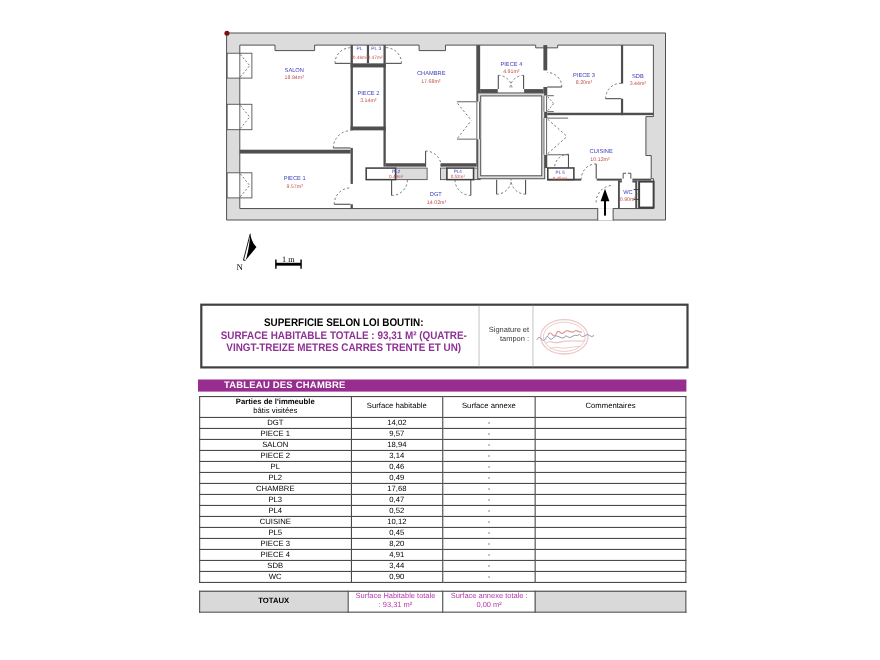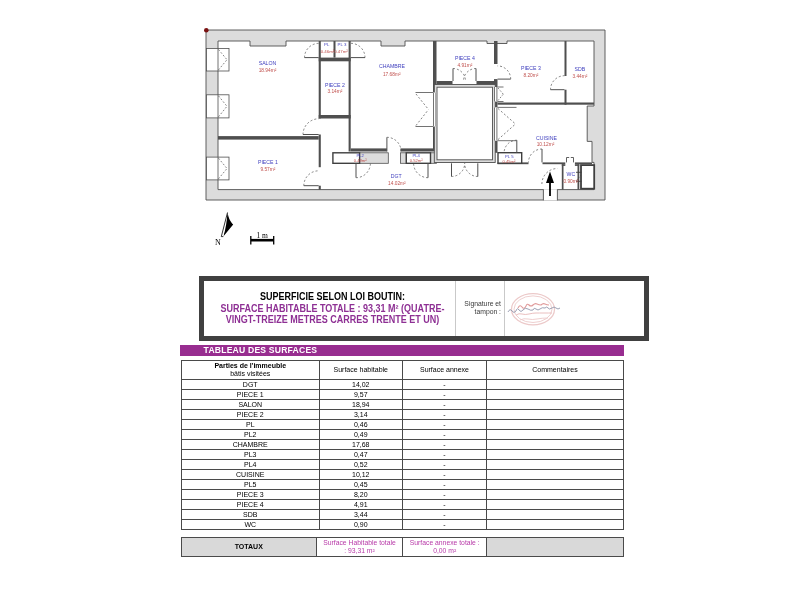--- a/index.html
+++ b/index.html
@@ -309,21 +309,21 @@
   </g>
 
   <g stroke="#000000">
     <line x1="250.8" y1="240.2" x2="273.7" y2="240.2" stroke-width="2.6"></line>
     <line x1="250.8" y1="236" x2="250.8" y2="244.4" stroke-width="1.3"></line>
     <line x1="273.7" y1="236" x2="273.7" y2="244.4" stroke-width="1.3"></line>
     <text x="262.2" y="237.8" font-family="Liberation Serif, serif" font-size="7.5" fill="#000000" text-anchor="middle" stroke="none">1 m</text>
   </g>
 </svg>
 
-<div class="abs" style="left:199px;top:276px;width:440px;height:55px;border:5px solid #404040;">
+<div class="abs" style="left:182px;top:276px;width:440px;height:55px;border:2px solid #404040;">
 
   <div class="abs" style="left:3px;top:10px;width:251px;text-align:center;font-weight:bold;font-size:10px;line-height:11.6px;transform:scaleX(0.90);">
     <span style="color:#000000;">SUPERFICIE SELON LOI BOUTIN:</span><br>
     <span style="color:#8e3094;">SURFACE HABITABLE TOTALE : 93,31 M² (QUATRE-<br>VINGT-TREIZE METRES CARRES TRENTE ET UN)</span>
   </div>
 
   <div class="abs" style="left:251px;top:0;width:1px;height:55px;background:#c9c9c9;"></div>
 
   <div class="abs" style="left:252px;top:19px;width:45px;text-align:right;font-size:6.8px;line-height:8px;color:#3a3a3a;">Signature et<br>tampon :</div>
 
@@ -336,21 +336,21 @@
     </g>
     <g fill="none">
       <path d="M13,27 q2,-4 4,-1 t4,-1 q1,-3 3,-1 t4,0 t4,-1 t4,1 q2,-2 4,-1 t4,1" stroke="#e09a9a" stroke-width="1.1"></path>
       <path d="M11,34 q3,-2 6,-1 t7,0 t7,-1 t8,0 t8,0" stroke="#eabfbf" stroke-width="1"></path>
       <path d="M15,39 q4,-2 8,-1 t9,0 t11,-1" stroke="#ecc9c9" stroke-width="0.9"></path>
     </g>
     <path d="M3,31 q2,-4 4,-1 t4,0 q1,-4 3,-1 t4,0 t5,-1 t5,1 q1,-3 3,-1 t4,0 t5,-1 q2,-2 3,0 t4,0 q2,-2 4,0 t4,0" fill="none" stroke="#9296ac" stroke-width="0.9"></path>
   </svg>
 </div>
 
-<div class="abs" style="left:179.6px;top:345px;width:444.7px;height:11.3px;background:#982d90;color:#ffffff;font-weight:bold;font-size:8.6px;line-height:11.3px;padding-left:24px;box-sizing:border-box;letter-spacing:0.2px;">TABLEAU DES SURFACES</div>
+<div class="abs" style="left:179.6px;top:345px;width:444.7px;height:11.3px;background:#982d90;color:#ffffff;font-weight:bold;font-size:8.6px;line-height:11.3px;padding-left:24px;box-sizing:border-box;letter-spacing:0.2px;">TABLEAU DES CHAMBRE</div>
 
 <table class="abs" style="left:181px;top:359.8px;width:442px;font-size:7px;color:#000;">
   <colgroup>
       <col style="width:137.5px">
       <col style="width:83.5px">
       <col style="width:84px">
       <col style="width:137px">
     </colgroup>
   <tbody>
       <tr style="height:17px;">

